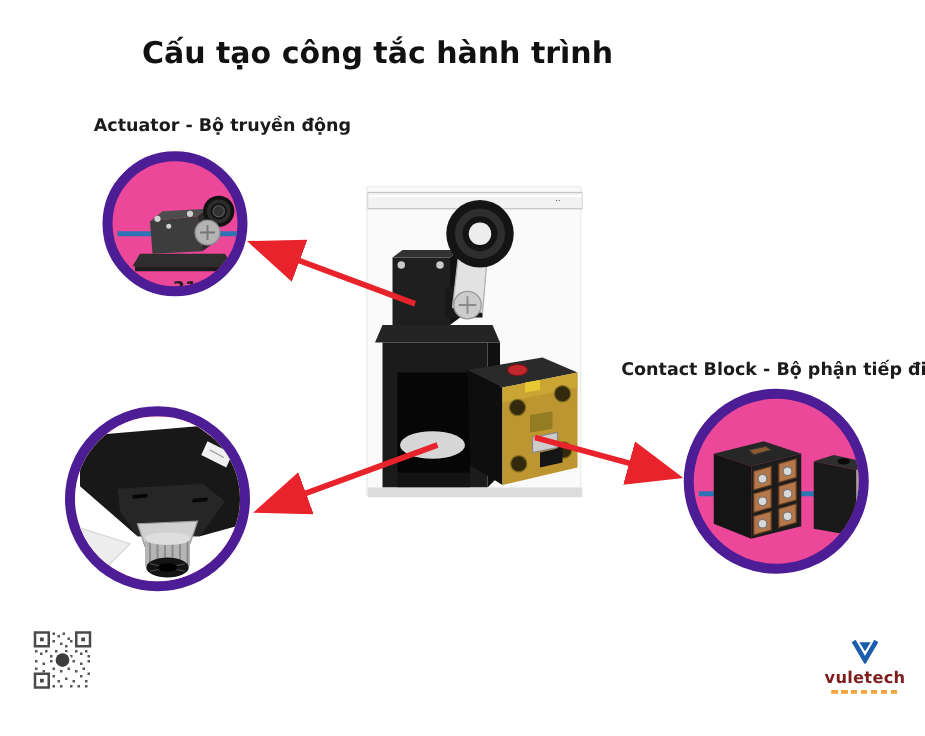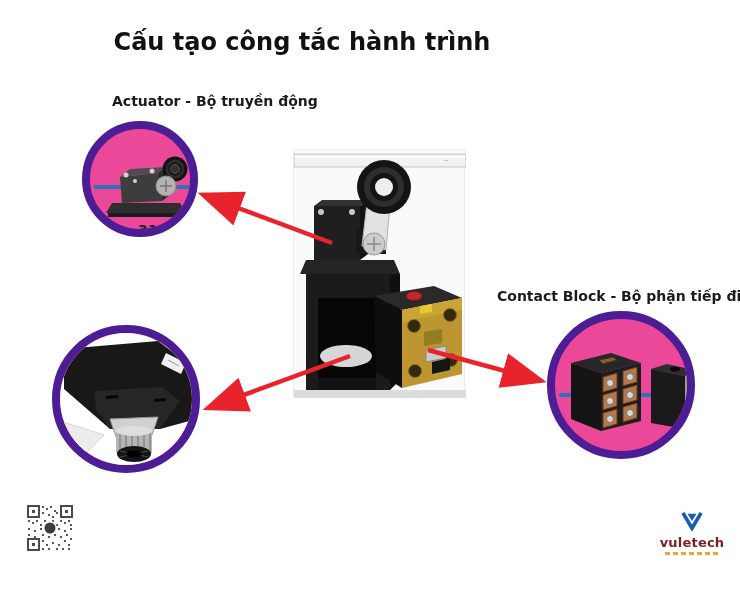--- a/index.html
+++ b/index.html
@@ -9,21 +9,21 @@
     font-family:"DejaVu Sans", sans-serif; overflow:hidden;
   }
   .title {
     position:absolute; top:28px; left:0; width:604px; text-align:center;
     font-size:24px; font-weight:bold; color:#111111; letter-spacing:0;
   }
   .callout-label {
     position:absolute; font-size:14px; font-weight:bold; color:#1b1b1b; line-height:1.3;
     white-space:nowrap;
   }
-  .label-actuator { left:75px; top:92px;margin-left:37px; }
+  .label-actuator { left:75px; top:92px; }
   .label-contact  { left:497px; top:287px; }
   .label-conduit  { left:198px; top:416px; width:150px; text-align:center; }
   .ring {
     position:absolute; border:8px solid #4c1d95; border-radius:50%;
     overflow:hidden; background:#ec4899;
   }
   .ring svg { display:block; }
   .ring-actuator { left:82px;  top:121px; width:116px; height:116px; }
   .ring-contact  { left:547px; top:311px; width:148px; height:148px; }
   .ring-conduit  { left:52px;  top:325px; width:148px; height:148px; }

